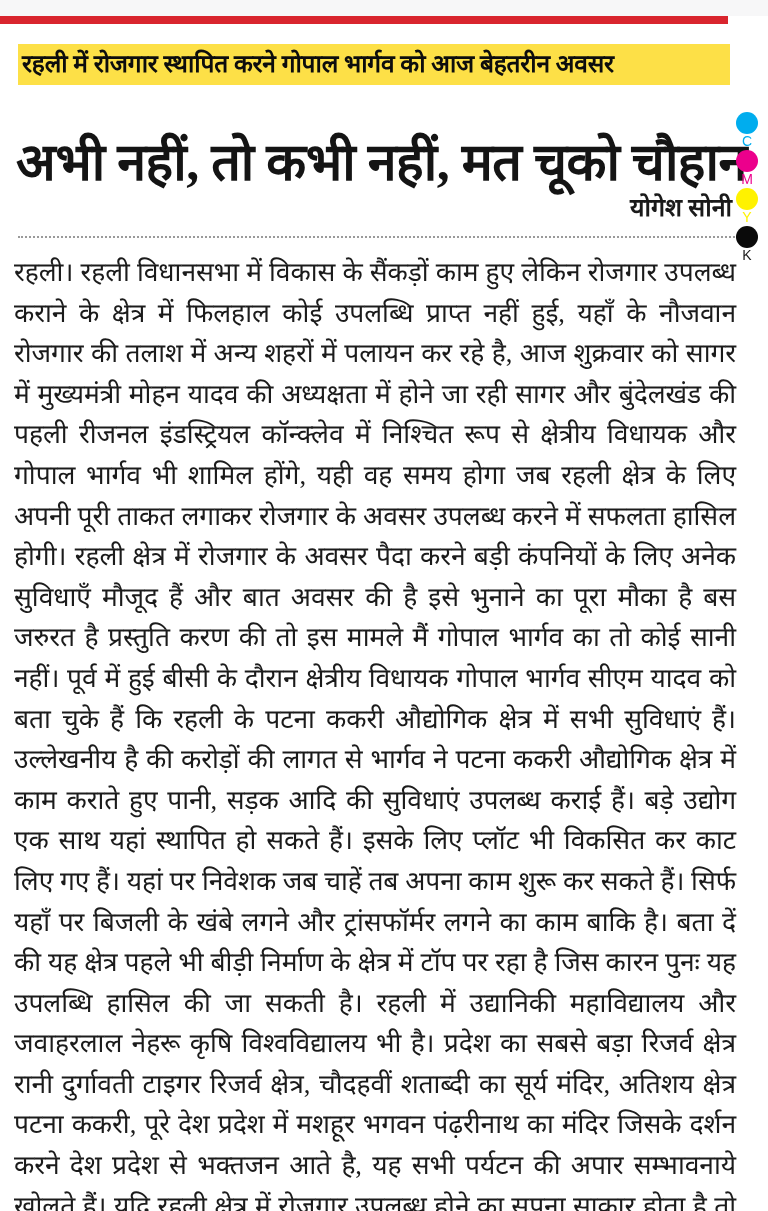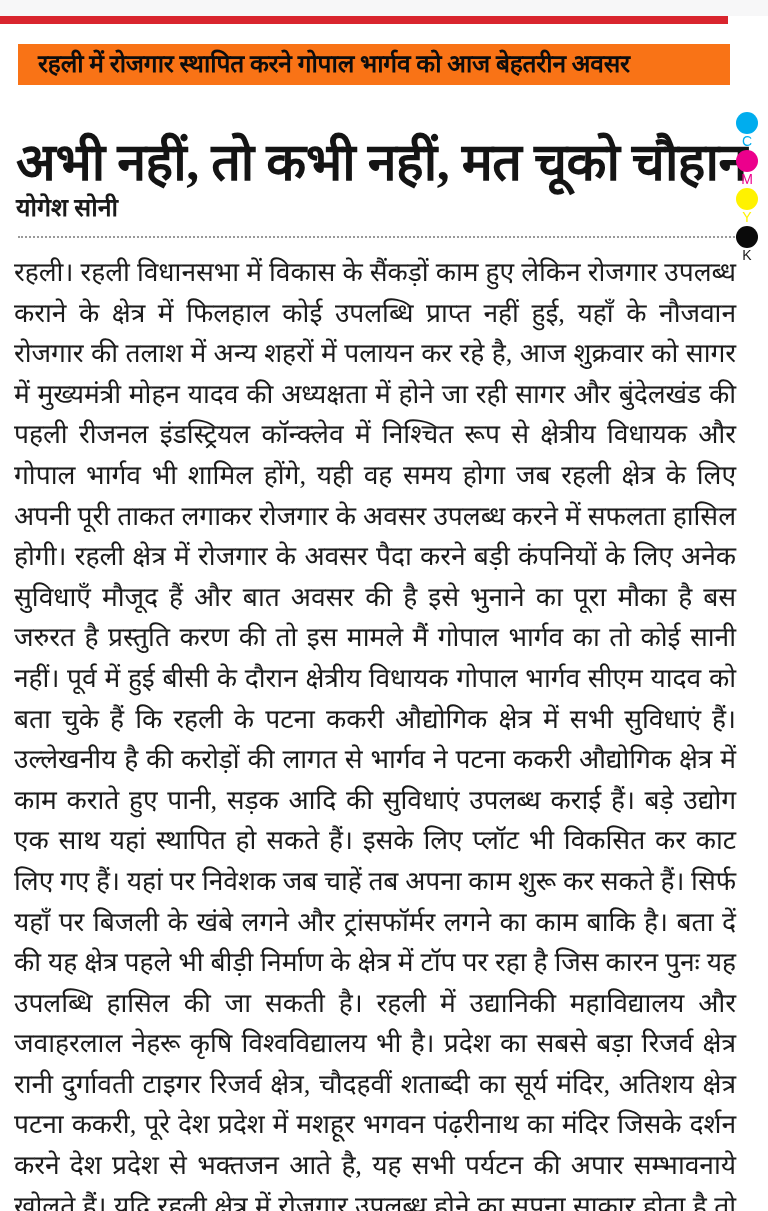--- a/index.html
+++ b/index.html
@@ -44,25 +44,25 @@
     background: #d9252e;
   }
 
   
   .kicker-band {
     position: absolute;
     left: 18px;
     top: 44px;
     width: 712px;
     height: 41px;
-    background: #f97316;
+    background: #fde047;
     display: flex;
     align-items: center;
     box-sizing: border-box;
-    padding: 0 20px;
+    padding: 0 4px;
   }
   .kicker-text {
     font-family: "Liberation Serif", "DejaVu Serif", serif;
     font-weight: 700;
     font-size: 24.5px;
     line-height: 1;
     color: #0d0d0d;
     letter-spacing: -0.2px;
     white-space: nowrap;
   }
@@ -82,21 +82,21 @@
     letter-spacing: -0.5px;
     white-space: nowrap;
   }
 
   
   .byline {
     position: absolute;
     left: 16px;
     top: 192px;
     width: 716px;
-    text-align: left;
+    text-align: right;
     font-family: "Liberation Serif", "DejaVu Serif", serif;
     font-weight: 700;
     font-size: 25px;
     line-height: 32px;
     color: #1a1a1a;
   }
 
   
   .dotted-rule {
     position: absolute;

